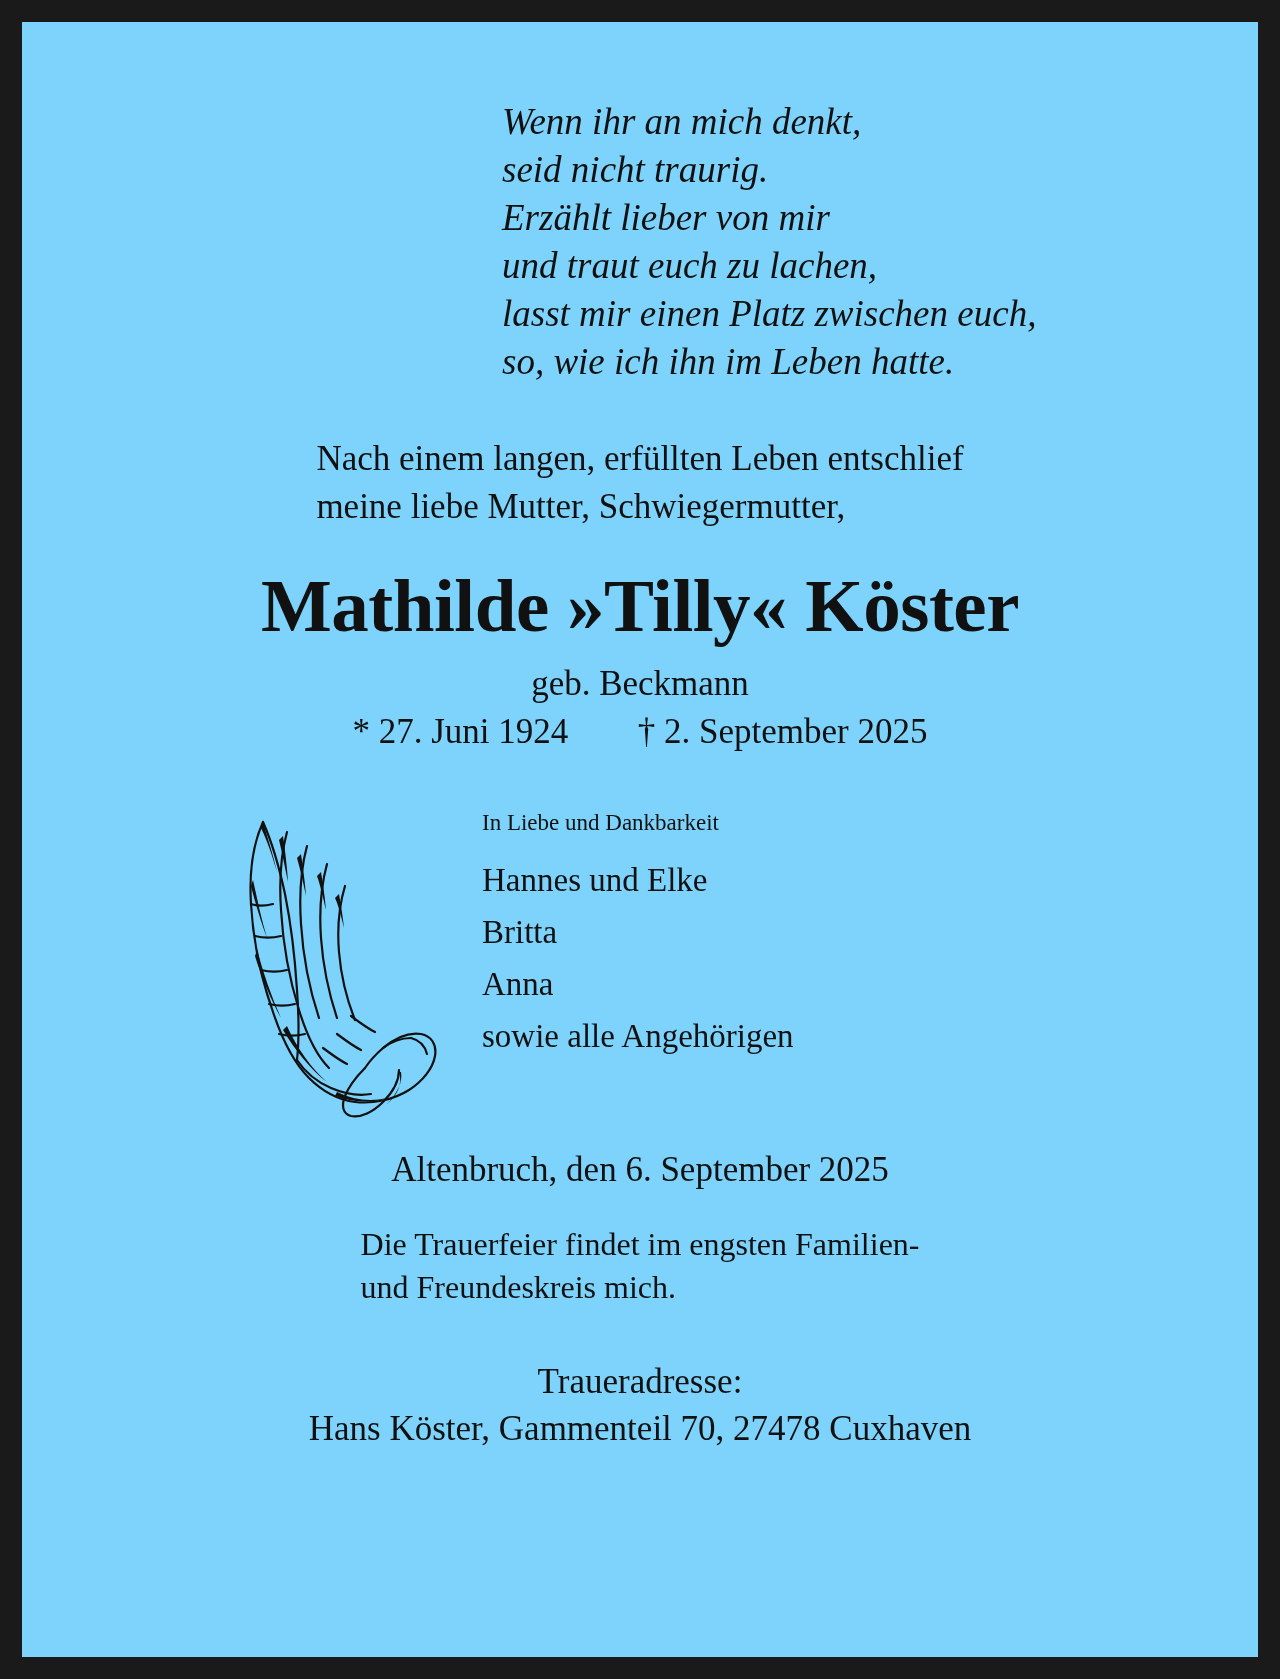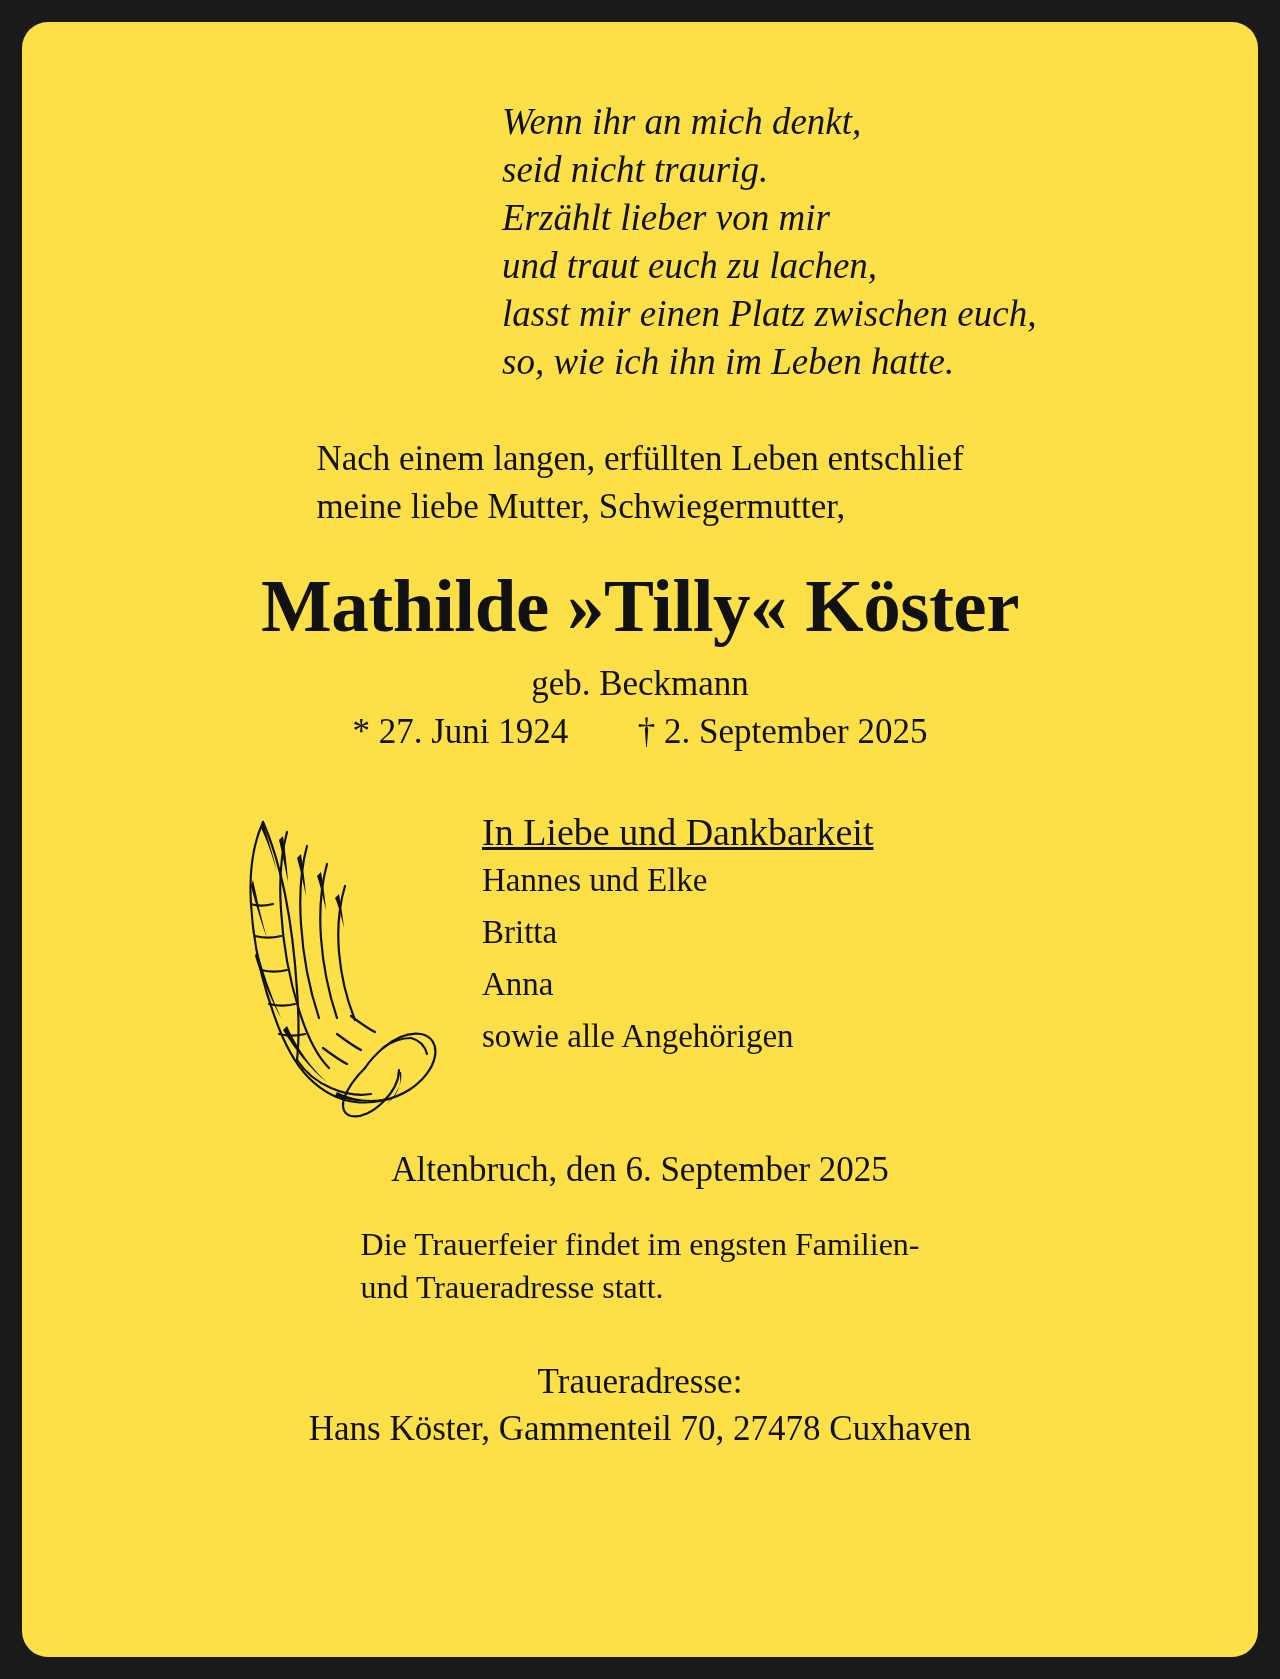--- a/index.html
+++ b/index.html
@@ -18,26 +18,25 @@
     box-sizing: border-box;
     width: 1280px;
     height: 1679px;
     background: #1a1a1a;
     padding: 22px;
   }
   .inner-frame {
     box-sizing: border-box;
     width: 100%;
     height: 100%;
-    background: #fde047;
+    background: #7dd3fc;
     padding: 40px 50px 30px 50px;
     display: flex;
     flex-direction: column;
     align-items: center;
-    border-radius: 26px;
   }
 
   
   .poem {
     margin-top: 36px;
     font-style: italic;
     font-size: 37px;
     line-height: 1.30;
     text-align: left;
     width: 100%;
@@ -101,22 +100,22 @@
   }
   .hands svg {
     display: block;
   }
   .family {
     flex: 1 1 auto;
     padding-left: 20px;
     padding-top: 0px;
   }
   .family .dedication {
-    font-size: 38px;
-    text-decoration: underline;
+    font-size: 23px;
+    margin-bottom: 18px;
   }
   .family .member {
     font-size: 33px;
     font-weight: normal;
     line-height: 1.58;
   }
 
   .place-date {
     margin-top: 20px;
     font-size: 35px;
@@ -213,21 +212,21 @@
         <div class="member">Britta</div>
         <div class="member">Anna</div>
         <div class="member">sowie alle Angehörigen</div>
       </div>
     </div>
 
     <div class="place-date">Altenbruch, den 6. September 2025</div>
 
     <div class="ceremony">
       <div>Die Trauerfeier findet im engsten Familien-</div>
-      <div>und Traueradresse statt.</div>
+      <div>und Freundeskreis mich.</div>
     </div>
 
     <div class="address-block">
       <div>Traueradresse:</div>
       <div>Hans Köster, Gammenteil 70, 27478 Cuxhaven</div>
     </div>
 
   </div>
 </div>
 

